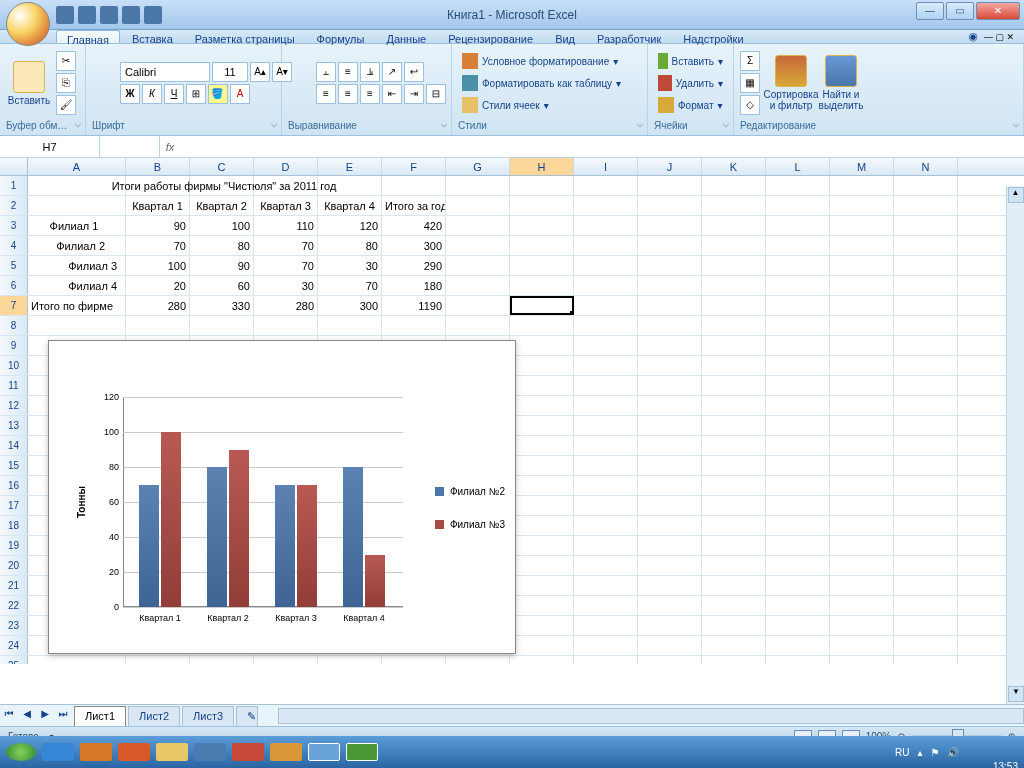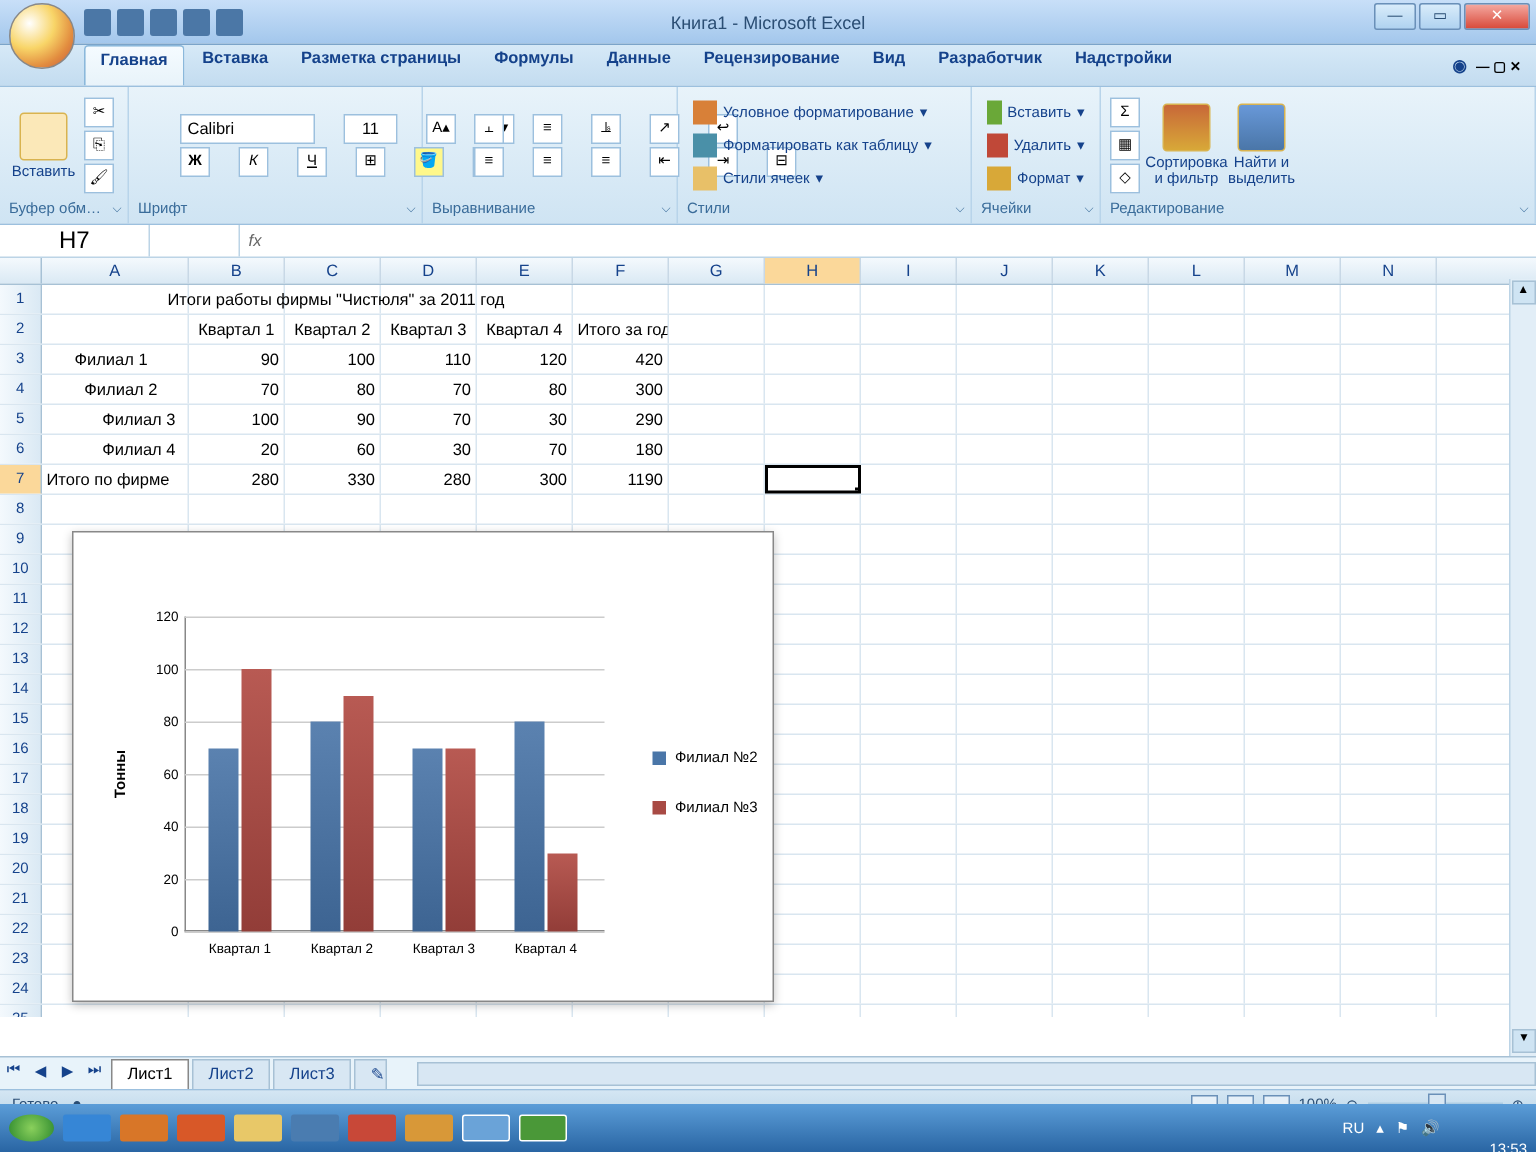--- a/index.html
+++ b/index.html
@@ -9,46 +9,46 @@
 .titlebar { height:30px; background:linear-gradient(#c8dff8,#a3c7ec); display:flex; align-items:center; border-bottom:1px solid #7ba4c9; position:relative; }
 .office-btn { width:44px; height:44px; position:absolute; left:6px; top:2px; background:radial-gradient(circle at 30% 30%,#fff,#f8d568 40%,#e28c3f 70%,#c1533e); border-radius:50%; border:1px solid #888; z-index:10; }
 .qat { margin-left:56px; display:flex; gap:4px; }
 .qat span { width:18px; height:18px; background:#4b77a6; border-radius:2px; display:inline-block; }
 .title-text { position:absolute; left:50%; transform:translateX(-50%); font-size:12px; color:#2b4e74; }
 .winbtns { position:absolute; right:4px; top:2px; display:flex; gap:2px; }
 .winbtn { width:28px; height:18px; background:linear-gradient(#d9ecfa,#afd2f0); border:1px solid #6a90b8; border-radius:2px; text-align:center; font-size:10px; line-height:16px; color:#2b4e74; }
 .winbtn.close { background:linear-gradient(#f4a8a0,#d94a3a); color:#fff; width:44px; }
 
 
-.ribbon-tabs { height:28px; background:linear-gradient(#d6e9f7,#c3dcf0); display:flex; padding-left:56px; gap:2px; border-bottom:1px solid #9cc0de;font-weight:bold; }
+.ribbon-tabs { height:14px; background:linear-gradient(#d6e9f7,#c3dcf0); display:flex; padding-left:56px; gap:2px; border-bottom:1px solid #9cc0de; }
 .rtab { padding:3px 10px 0; font-size:11px; color:#15428b; cursor:pointer; }
 .rtab.active { background:linear-gradient(#f5fbff,#e8f3fa); border:1px solid #8bb8db; border-bottom:none; border-radius:3px 3px 0 0; }
 .rtab-help { margin-left:auto; margin-right:10px; display:flex; gap:6px; align-items:center; }
 
 
 .ribbon { height:92px; background:linear-gradient(#e8f3fa,#cfe4f3); border-bottom:1px solid #9cc0de; display:flex; }
 .rgroup { border-right:1px solid #b8d4ea; padding:2px 6px; display:flex; flex-direction:column; justify-content:space-between; }
 .rgroup-body { flex:1; display:flex; align-items:center; gap:4px; }
 .rgroup-label { font-size:10px; color:#3a6c9a; text-align:left; padding-bottom:2px; position:relative; }
 .rgroup-label::after { content:"⌵"; position:absolute; right:-2px; font-size:8px; }
 .bigbtn { display:flex; flex-direction:column; align-items:center; gap:2px; width:46px; }
 .bigbtn .ico { width:32px; height:32px; background:#fbe8b8; border:1px solid #d9b34f; border-radius:3px; }
 .bigbtn span { font-size:10px; color:#15428b; text-align:center; line-height:11px; }
 .mini { width:20px; height:20px; border:1px solid #9cc0de; background:#fff; font-size:10px; text-align:center; line-height:18px; display:inline-block; }
 .col { display:flex; flex-direction:column; gap:2px; }
-.row { display:flex; gap:19px; align-items:center;padding-left:28px; }
+.row { display:flex; gap:2px; align-items:center;padding-left:28px; }
 .fontname { width:90px; height:20px; border:1px solid #9cc0de; background:#fff; font-size:11px; padding-left:4px; line-height:18px; }
 .fontsize { width:36px; height:20px; border:1px solid #9cc0de; background:#fff; font-size:11px; text-align:center; line-height:18px; }
 .numfmt { width:90px; height:20px; border:1px solid #9cc0de; background:#fff; font-size:11px; padding-left:4px; line-height:18px; }
 .longbtn { display:flex; align-items:center; gap:4px; font-size:10px; color:#15428b; height:20px; padding:0 4px; }
 .longbtn .ic { width:16px; height:16px; background:#d88038; }
 
 
 .fbar { height:22px; display:flex; border-bottom:1px solid #bcd4e6; }
-.namebox { width:100px; border-right:1px solid #bcd4e6; font-size:16px; text-align:center; line-height:22px; }
+.namebox { width:100px; border-right:1px solid #bcd4e6; font-size:11px; text-align:center; line-height:22px; }
 .fx { width:20px; text-align:center; font-style:italic; font-size:11px; line-height:22px; color:#666; }
 .finput { flex:1; }
 
 
 .colhdrs { height:18px; display:flex; background:linear-gradient(#f4f9fd,#dae9f4); border-bottom:1px solid #a7c1d5; }
 .selall { width:28px; border-right:1px solid #a7c1d5; }
 .colhdr { width:64px; border-right:1px solid #c8d8e6; font-size:11px; text-align:center; line-height:18px; color:#15428b; }
 .colhdr.wide { width:98px; }
 .colhdr.sel { background:#fbd89a; }
 

